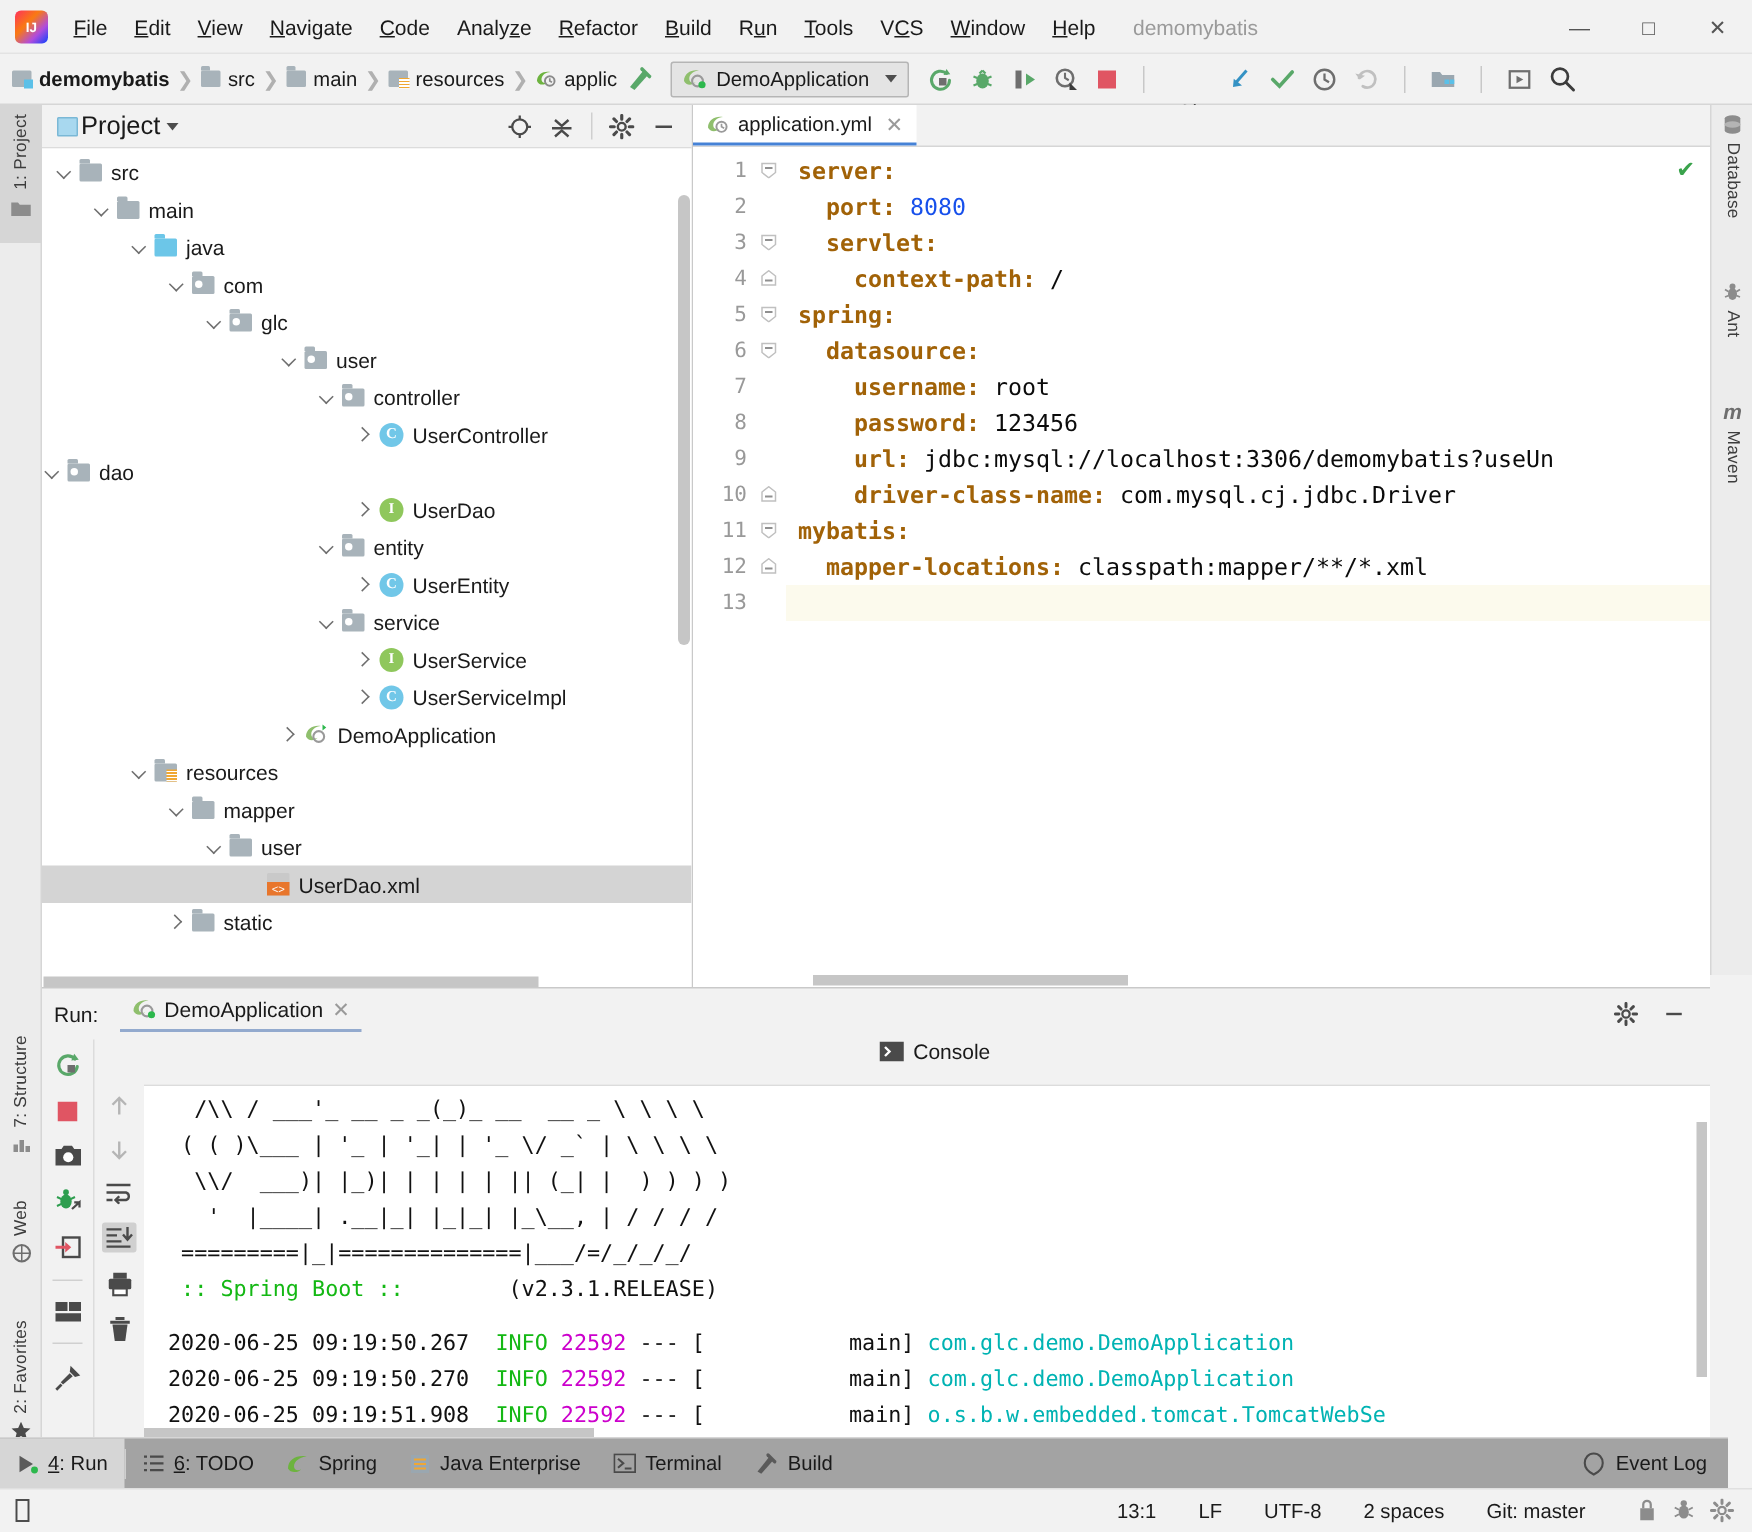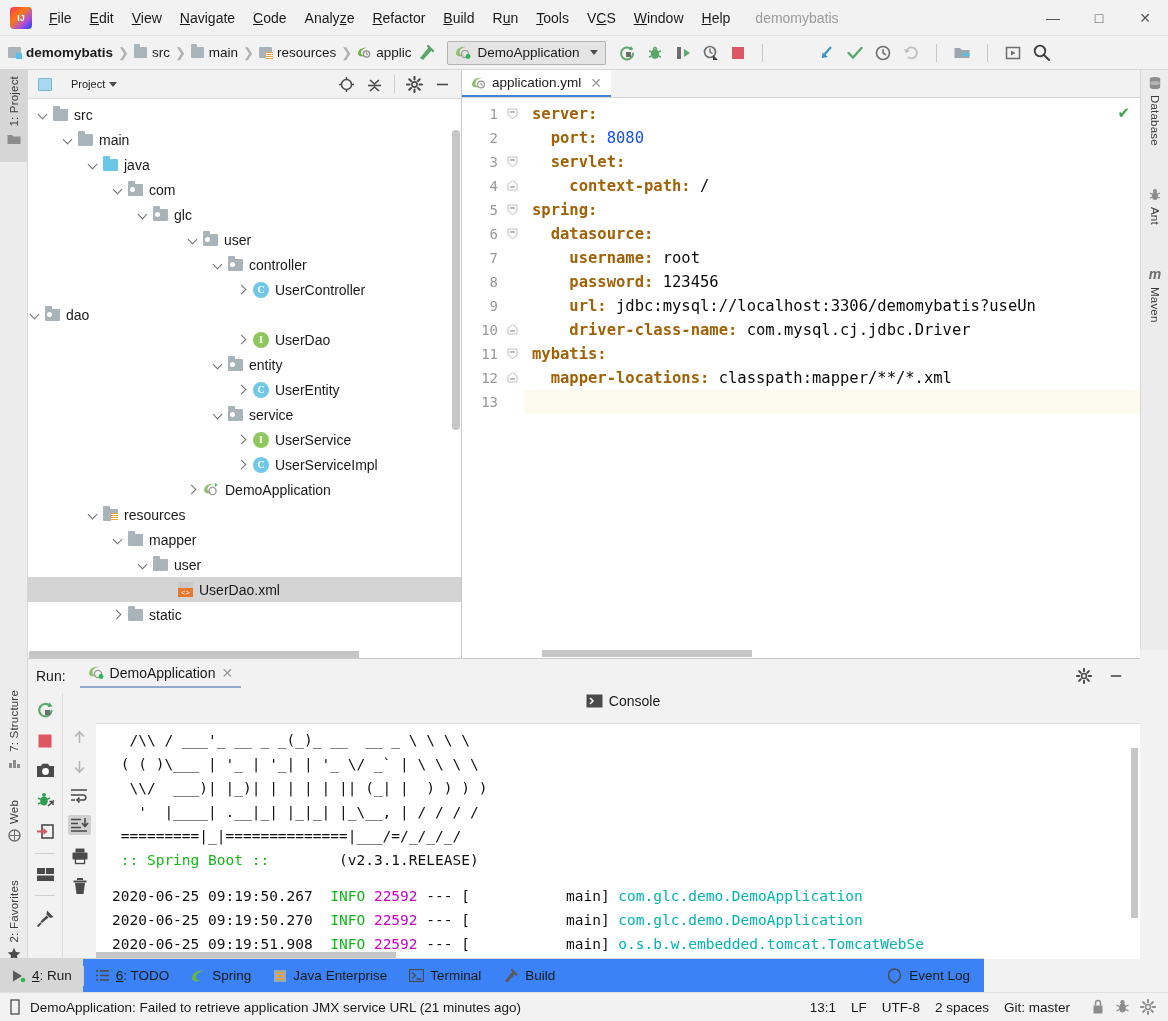--- a/index.html
+++ b/index.html
@@ -114,21 +114,21 @@
 
   
   .proj-panel {
     position: absolute; left: 28px; top: 70px; width: 434px; height: 588px;
     background: #fff; border-right: 1px solid #c9c9c9;
   }
   .proj-head {
     height: 29px; background: #f2f2f2; display: flex; align-items: center;
     padding: 0 6px 0 10px; border-bottom: 1px solid #dcdcdc;
   }
-  .proj-title { font-size: 11px; margin-left: 19px; }
+  .proj-title { font-size: 17px; margin-left: 2px; }
   .sq-icon {
     width: 14px; height: 13px; background: #a8d8ef; border: 1px solid #7ab8d6; border-radius: 1px;
   }
   .proj-head-actions { margin-left: auto; display: flex; align-items: center; gap: 11px; padding-right: 4px; }
   .tree {
     position: absolute; top: 29px; left: 0; right: 0; bottom: 0; overflow: hidden;
     background: #fff; padding-top: 3px;
   }
   .row {
     height: 25px; display: flex; align-items: center; white-space: nowrap;
@@ -270,41 +270,41 @@
   .lg-cls { color: #00b3b3; }
   .con-vscroll {
     position: absolute; right: 2px; top: 24px; width: 7px; height: 170px; background: #c6c6c6;
   }
   .con-hscroll {
     position: absolute; left: 0px; bottom: 0; height: 7px; width: 300px; background: #c6c6c6;
   }
 
   
   .bottombar {
-    position: absolute; left: 0; top: 958px; width: 984px; height: 34px;
-    background: #3b82f6; display: flex; align-items: center;
+    position: absolute; left: 0; top: 958px; width: 1152px; height: 34px;
+    background: #a3a3a3; display: flex; align-items: center;
     border-top: 1px solid #d6d6d6;
   }
   .btab {
     display: flex; align-items: center; gap: 6px; height: 34px; padding: 0 11px;
     font-size: 13.5px; white-space: nowrap;
   }
   .btab.active { background: #d6d6d6; }
   .btab u { text-decoration: underline; }
   .bsep { width: 1px; height: 20px; background: #cfcfcf; }
   .evlog { margin-left: auto; display: flex; align-items: center; gap: 7px; padding-right: 14px; font-size: 13.5px; }
 
   
   .statusbar {
     position: absolute; left: 0; top: 992px; width: 1168px; height: 29px;
     background: #f2f2f2; display: flex; align-items: center; padding: 0 8px;
     font-size: 13.5px; border-top: 1px solid #e0e0e0;
   }
   .status-msg { margin-left: 8px; white-space: nowrap; }
-  .status-right { margin-left: auto; display: flex; align-items: center; gap: 15px; padding-right: 4px; }
+  .status-right { margin-left: auto; display: flex; align-items: center; gap: 28px; padding-right: 4px; }
   .status-icons { display: flex; align-items: center; gap: 10px; margin-left: 6px; }
   svg { display: block; }
 </style>
 </head>
 <body>
 
 <div class="app">
 
   <div class="titlebar">
     <div class="ij-logo"></div>
@@ -953,21 +953,20 @@
       <span>Event Log</span>
     </div>
   </div>
 
   <div class="statusbar">
     <span>
       <svg width="14" height="16" viewBox="0 0 14 16">
           <rect x="3" y="1" width="8" height="14" fill="none" stroke="#4a4a4a" stroke-width="1.3"></rect>
         </svg>
     </span>
-    <span class="status-msg">DemoApplication: Failed to retrieve application JMX service URL (21 minutes ago)</span>
     <span class="status-right">
       <span>13:1</span>
       <span>LF</span>
       <span>UTF-8</span>
       <span>2 spaces</span>
       <span>Git: master</span>
       <span class="status-icons">
         <span>
           <svg width="14" height="16" viewBox="0 0 14 16">
               <rect x="2.5" y="6.5" width="9" height="8" fill="#8c8c8c"></rect>

